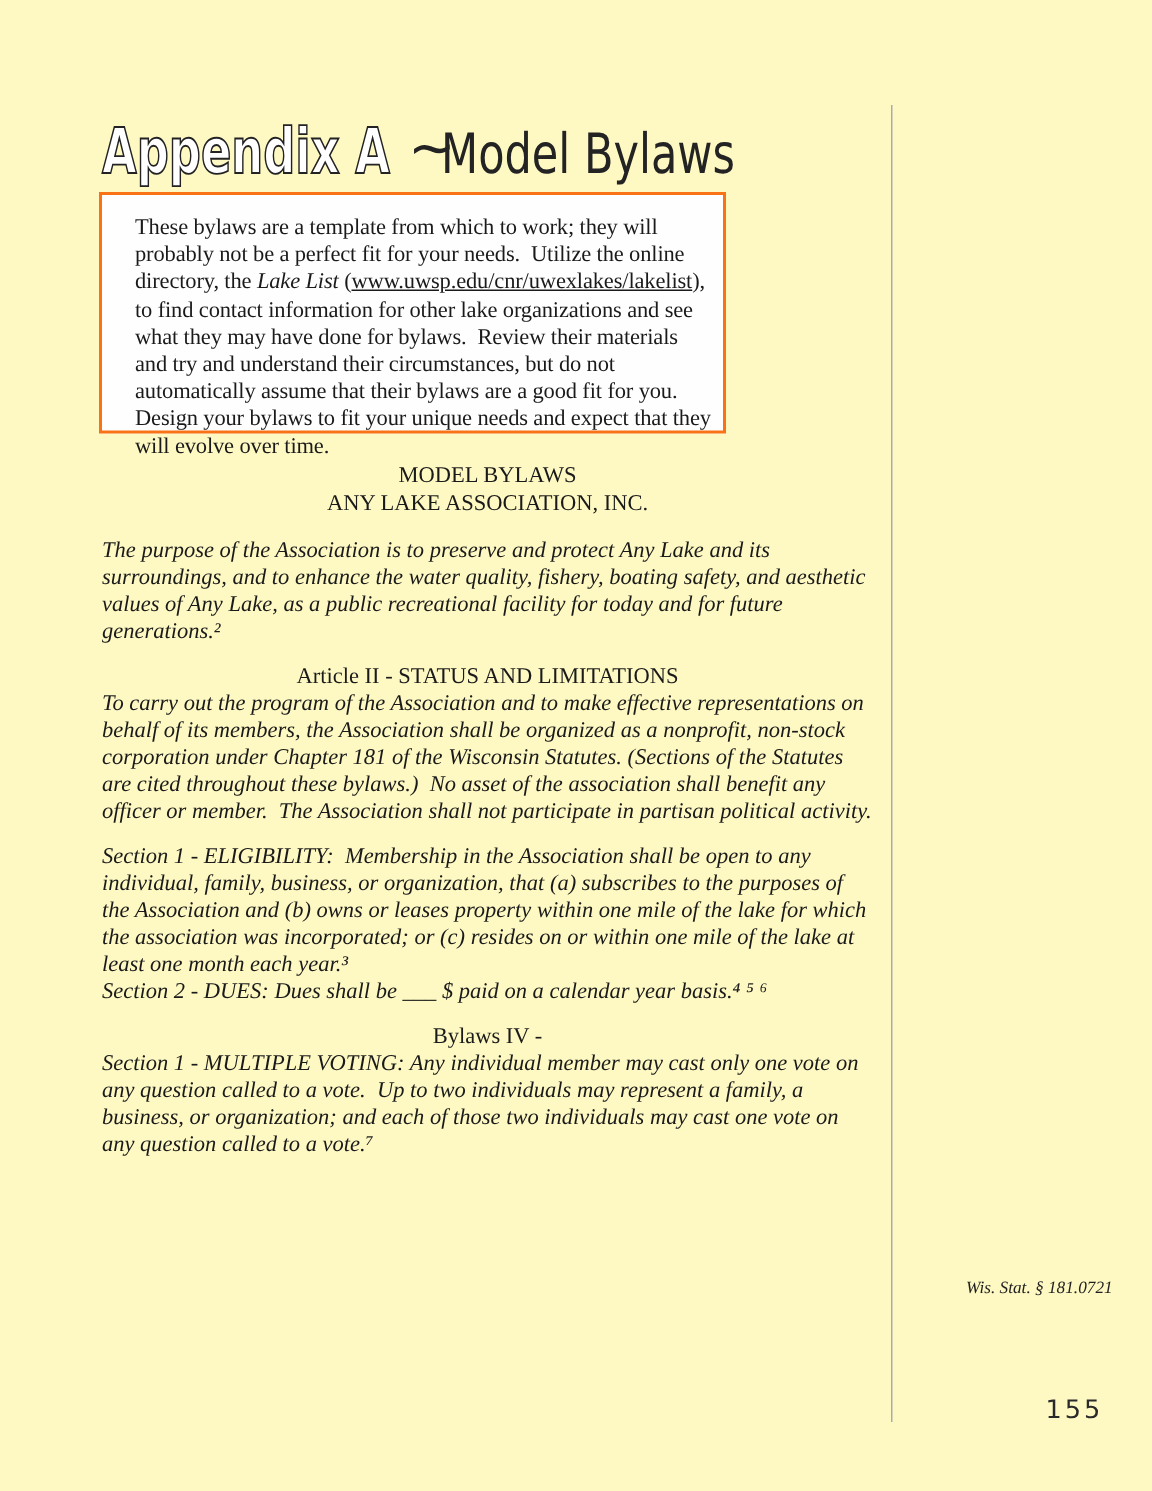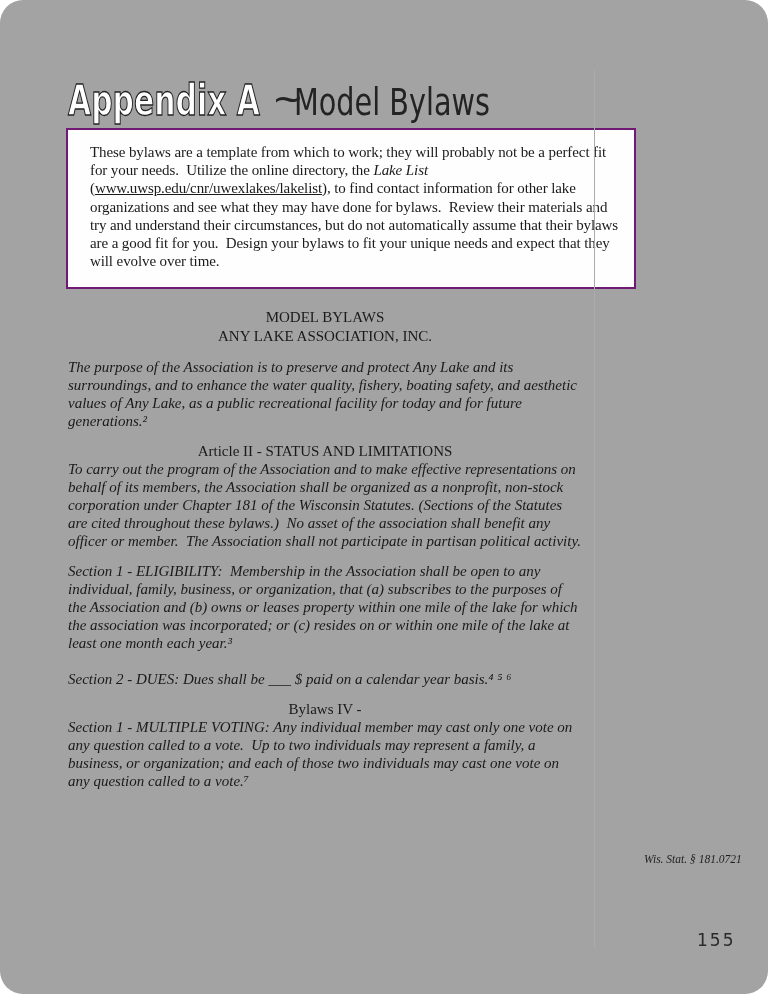--- a/index.html
+++ b/index.html
@@ -7,24 +7,23 @@
     padding: 0;
     width: 768px;
     height: 994px;
     background: #ffffff;
     overflow: hidden;
   }
   .page {
     position: relative;
     width: 768px;
     height: 994px;
-    background: #a3a3a3;
+    background: #fef9c3;
     font-family: "Liberation Serif", "DejaVu Serif", serif;
     color: #1a1a1a;
-    border-radius: 23px;
   }
 
   
   .title-svg {
     position: absolute;
     left: 66px;
     top: 75px;
   }
   .t-outline {
     font-family: "DejaVu Sans", sans-serif;
@@ -44,24 +43,24 @@
     font-size: 37px;
     font-weight: 400;
     fill: #232323;
   }
 
   
   .note-box {
     position: absolute;
     left: 66px;
     top: 128px;
-    width: 570px;
+    width: 418px;
     height: 161px;
     box-sizing: border-box;
-    border: 2px solid #701a75;
+    border: 2px solid #f97316;
     background: #fefefe;
     padding: 13px 8px 0 22px;
   }
   .note-box p {
     margin: 0;
     font-size: 15px;
     line-height: 18.2px;
     letter-spacing: -0.1px;
     white-space: pre-wrap;
   }
@@ -82,21 +81,21 @@
     text-align: center;
     line-height: 19px;
   }
   .article { margin-top: 12px; }
   .article-heading { text-align: center; }
   .article p {
     margin: 0;
     white-space: pre-wrap;
     font-style: italic;
   }
-  .article p + p { margin-top: 18px; }
+  .article p + p { }
 
   
   .v-rule {
     position: absolute;
     left: 594px;
     top: 70px;
     width: 1px;
     height: 878px;
     background: #ababab;
   }

